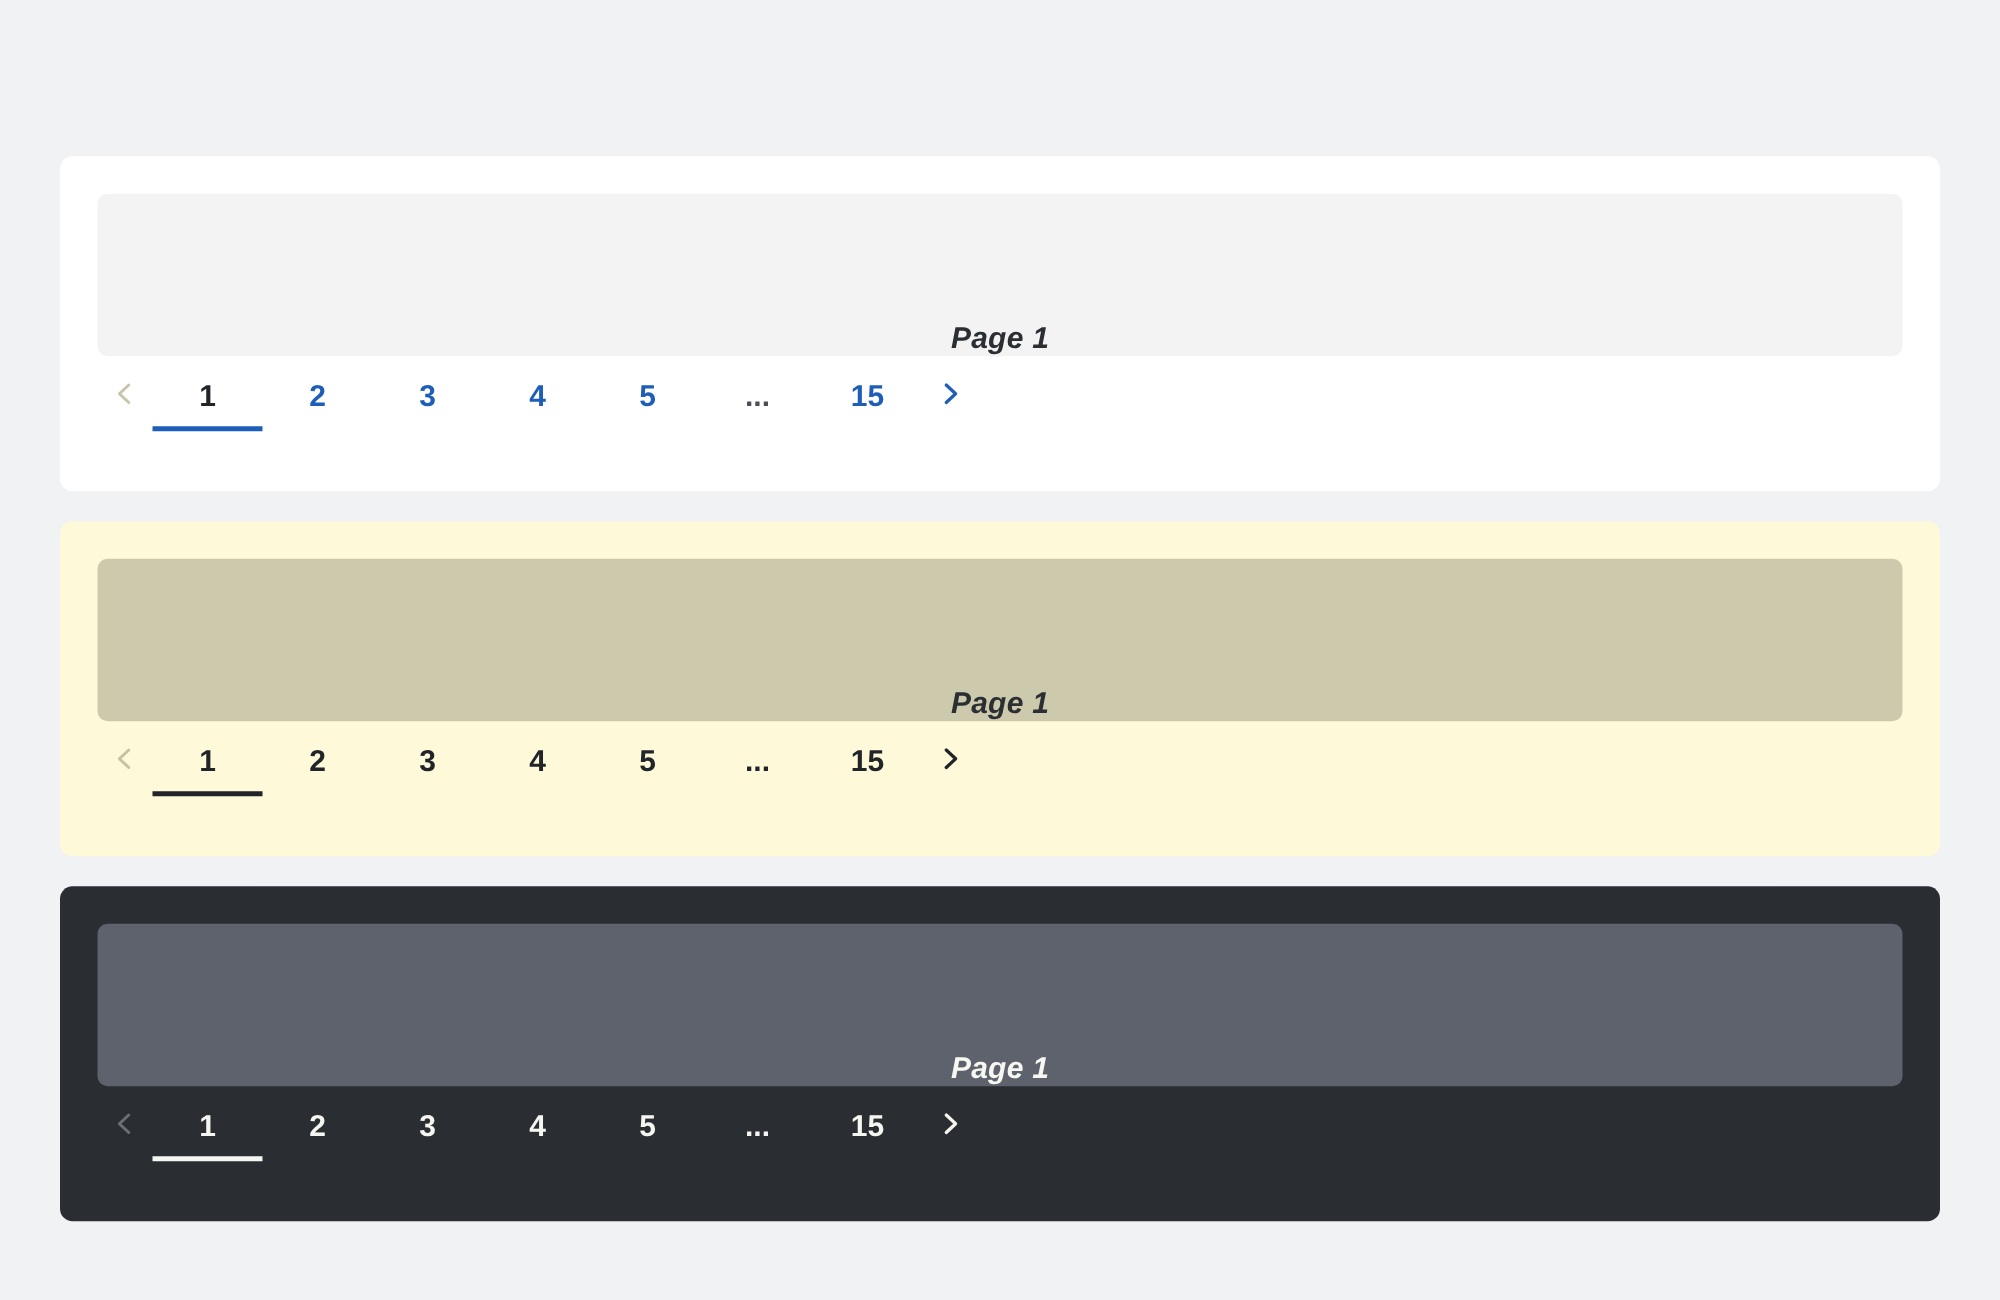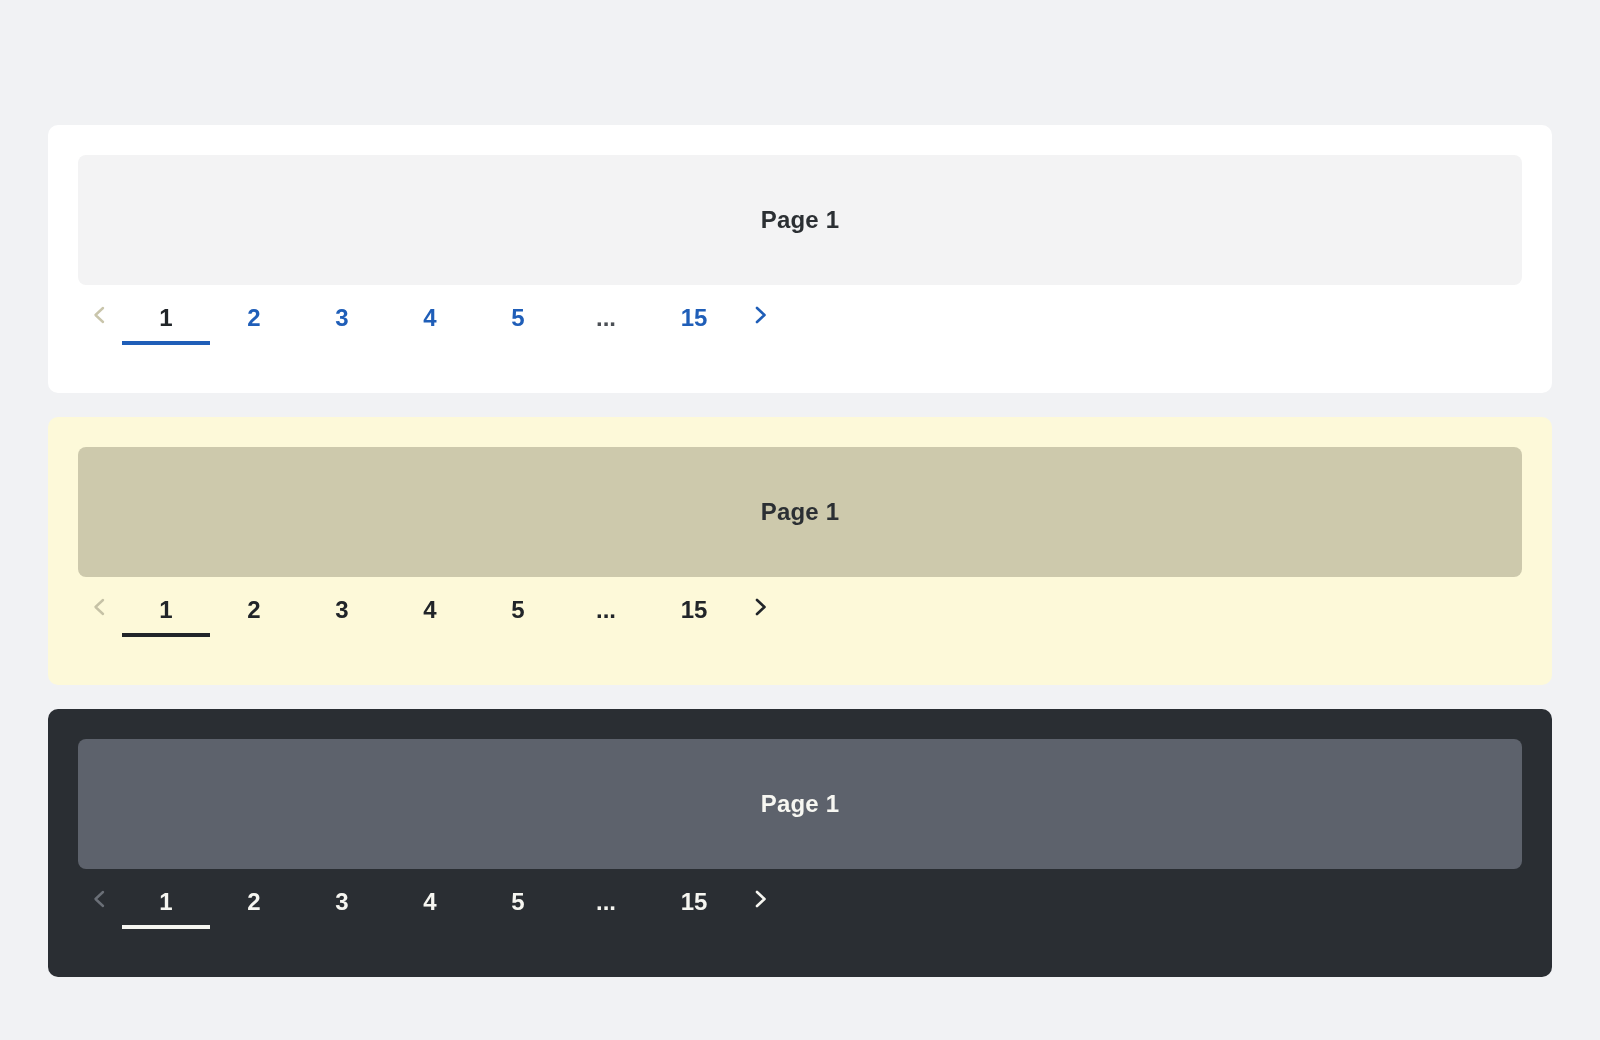--- a/index.html
+++ b/index.html
@@ -32,22 +32,23 @@
   
   .card--light { background: #ffffff; }
   .card--yellow { background: #fdf9d9; }
   .card--dark { background: #2a2e33; }
 
   .panel {
     box-sizing: border-box;
     height: 130px;
     border-radius: 8px;
     display: flex;
-    align-items: center;
+    align-items: flex-end;
     justify-content: center;
+    font-style: italic;
   }
   .panel--light { background: #f3f3f4; }
   .panel--khaki { background: #cdc9ac; }
   .panel--slate { background: #5d626c; }
 
   .panel-title {
     font-size: 24px;
     font-weight: bold;
     letter-spacing: 0.2px;
   }

